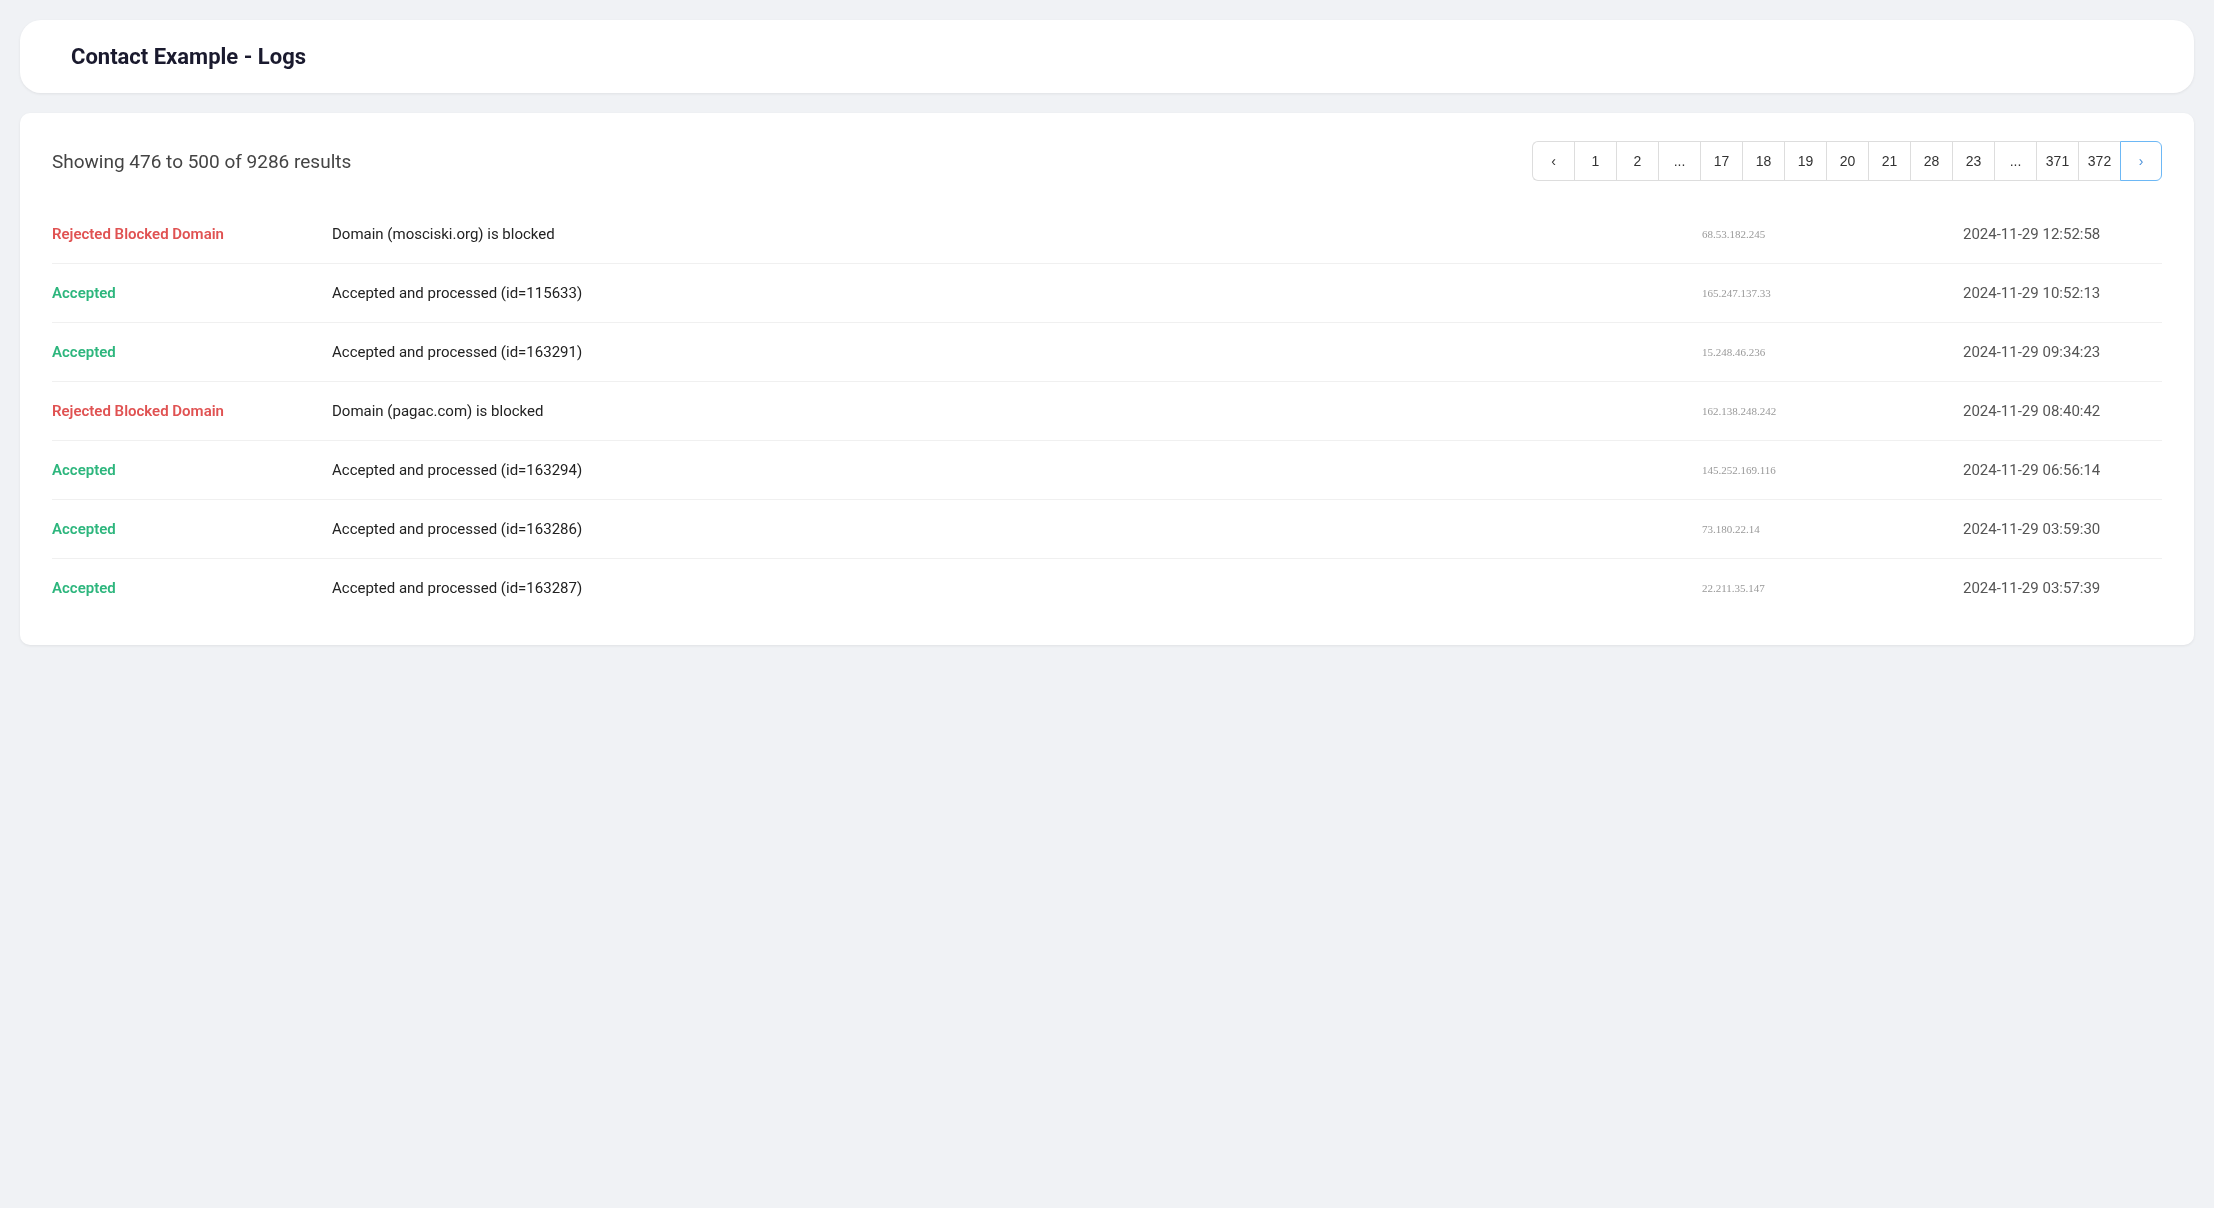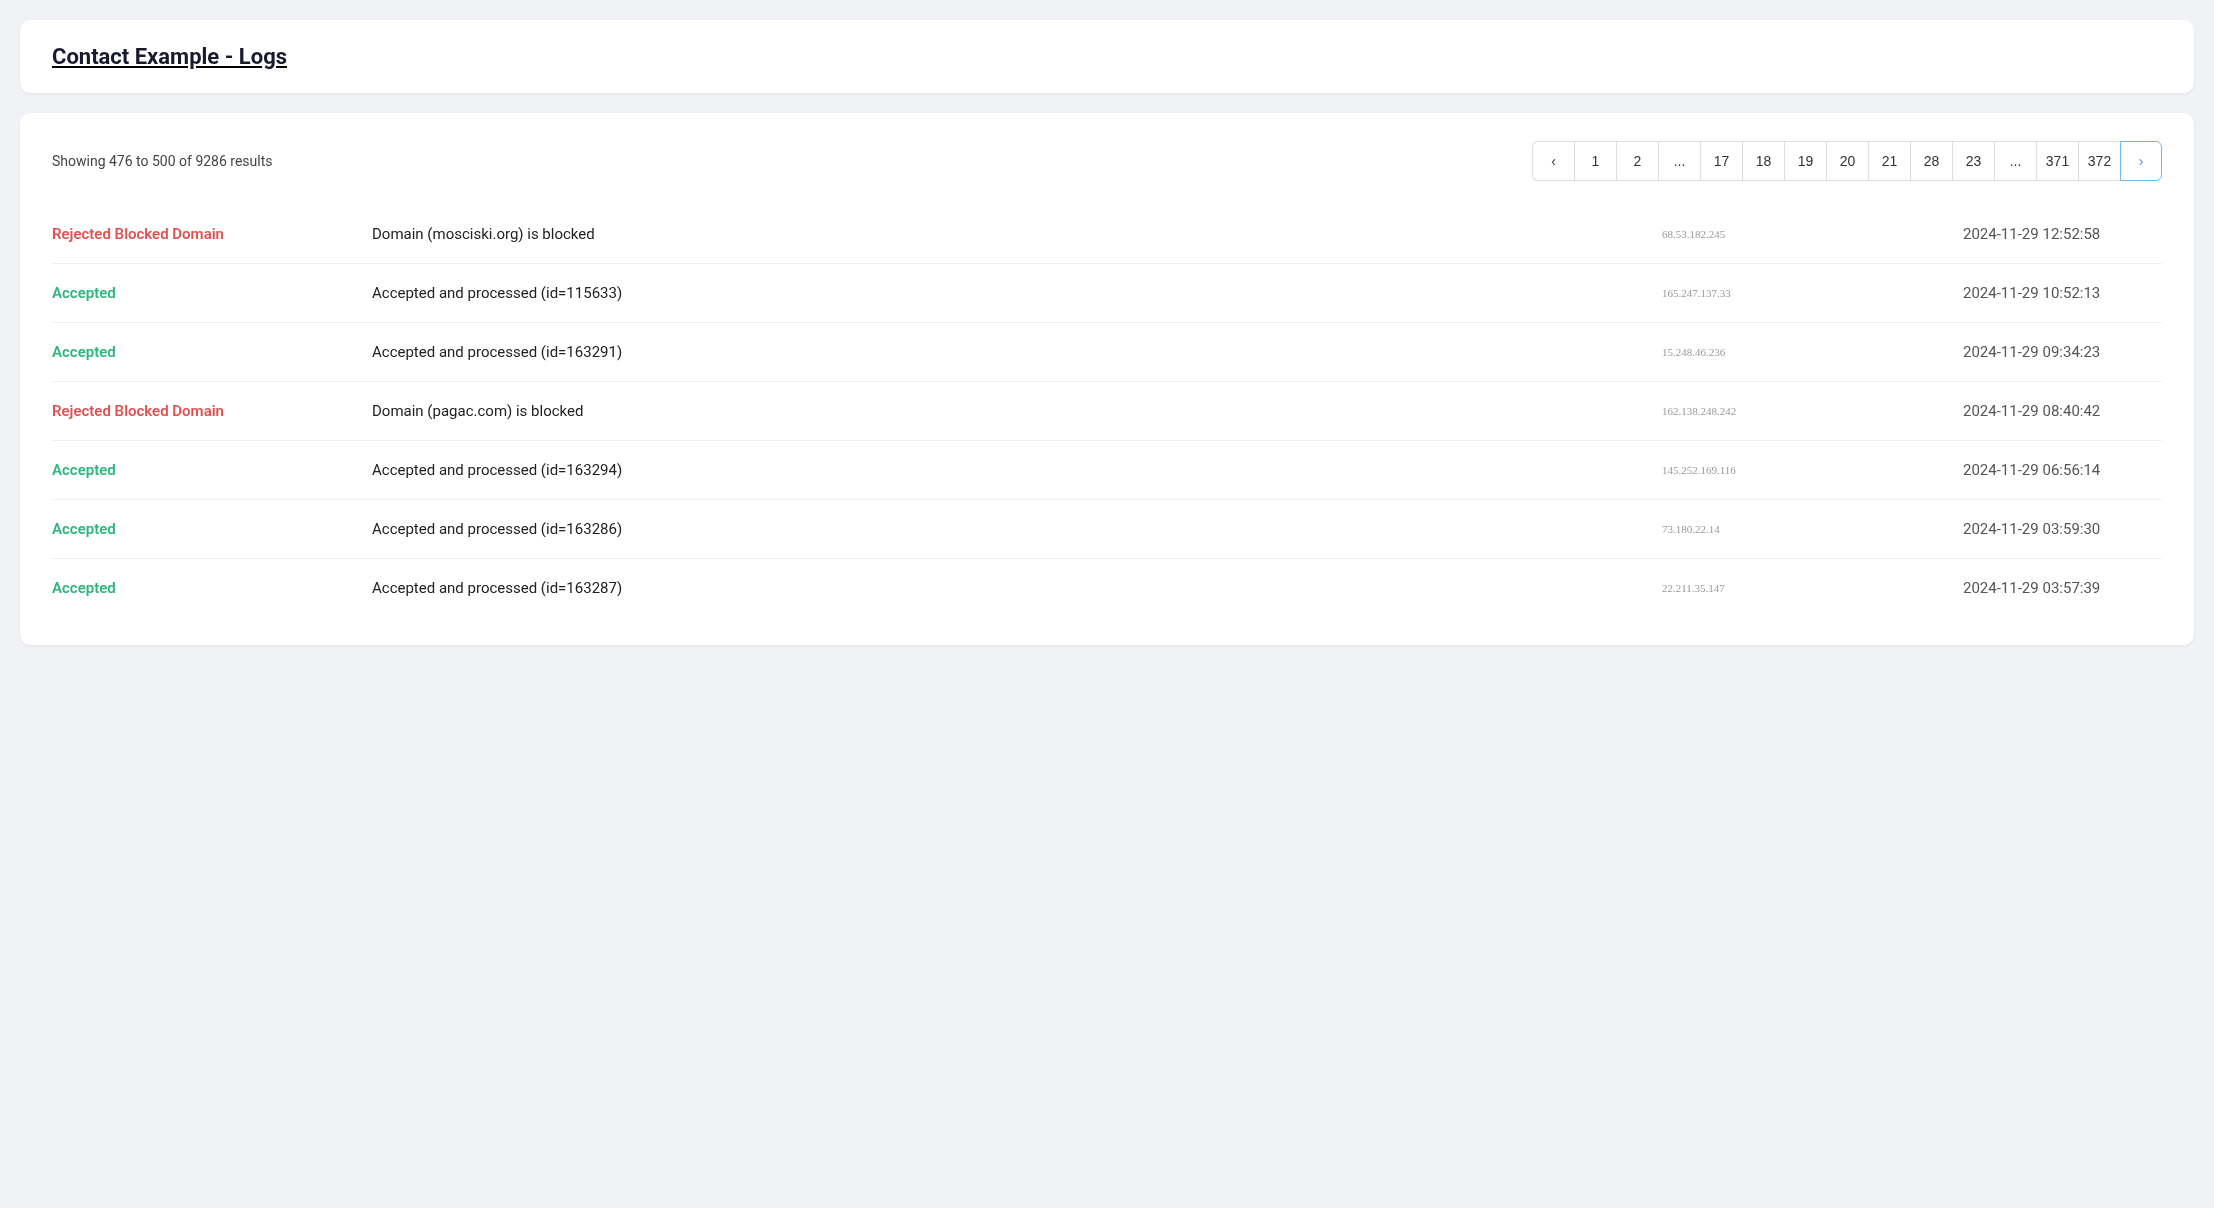--- a/index.html
+++ b/index.html
@@ -8,45 +8,44 @@
       padding: 0;
     }
     body {
       font-family: -apple-system, BlinkMacSystemFont, 'Segoe UI', Roboto, sans-serif;
       background: #f0f2f5;
       padding: 20px;
       min-height: 100vh;
     }
     .title-card {
       background: #fff;
-      border-radius: 10px;
-      padding: 24px 32px;
+      border-radius: 21px;
+      padding: 24px 51px;
       margin-bottom: 20px;
       box-shadow: 0 1px 3px rgba(0,0,0,0.07);
-      text-decoration: underline;
     }
     .title-card h1 {
       font-size: 22px;
       font-weight: 700;
       color: #1a1a2e;
     }
     .main-card {
       background: #fff;
       border-radius: 10px;
       padding: 28px 32px;
       box-shadow: 0 1px 3px rgba(0,0,0,0.07);
     }
     .top-bar {
       display: flex;
       align-items: center;
       justify-content: space-between;
       margin-bottom: 24px;
     }
     .showing-text {
-      font-size: 14px;
+      font-size: 19px;
       color: #444;
       text-align: right;
     }
     .pagination {
       display: flex;
       align-items: center;
       gap: 0;
     }
     .page-btn {
       display: flex;
@@ -91,21 +90,20 @@
       color: #888;
       letter-spacing: 0.08em;
       text-transform: uppercase;
     }
     .table-row {
       display: grid;
       grid-template-columns: 280px 1fr 220px 240px;
       padding: 20px 0;
       border-bottom: 1px solid #f0f0f0;
       align-items: center;
-      gap: 40px;
     }
     .table-row:last-child {
       border-bottom: none;
     }
     .status-rejected {
       font-size: 15px;
       font-weight: 600;
       color: #e05252;
     }
     .status-accepted {

